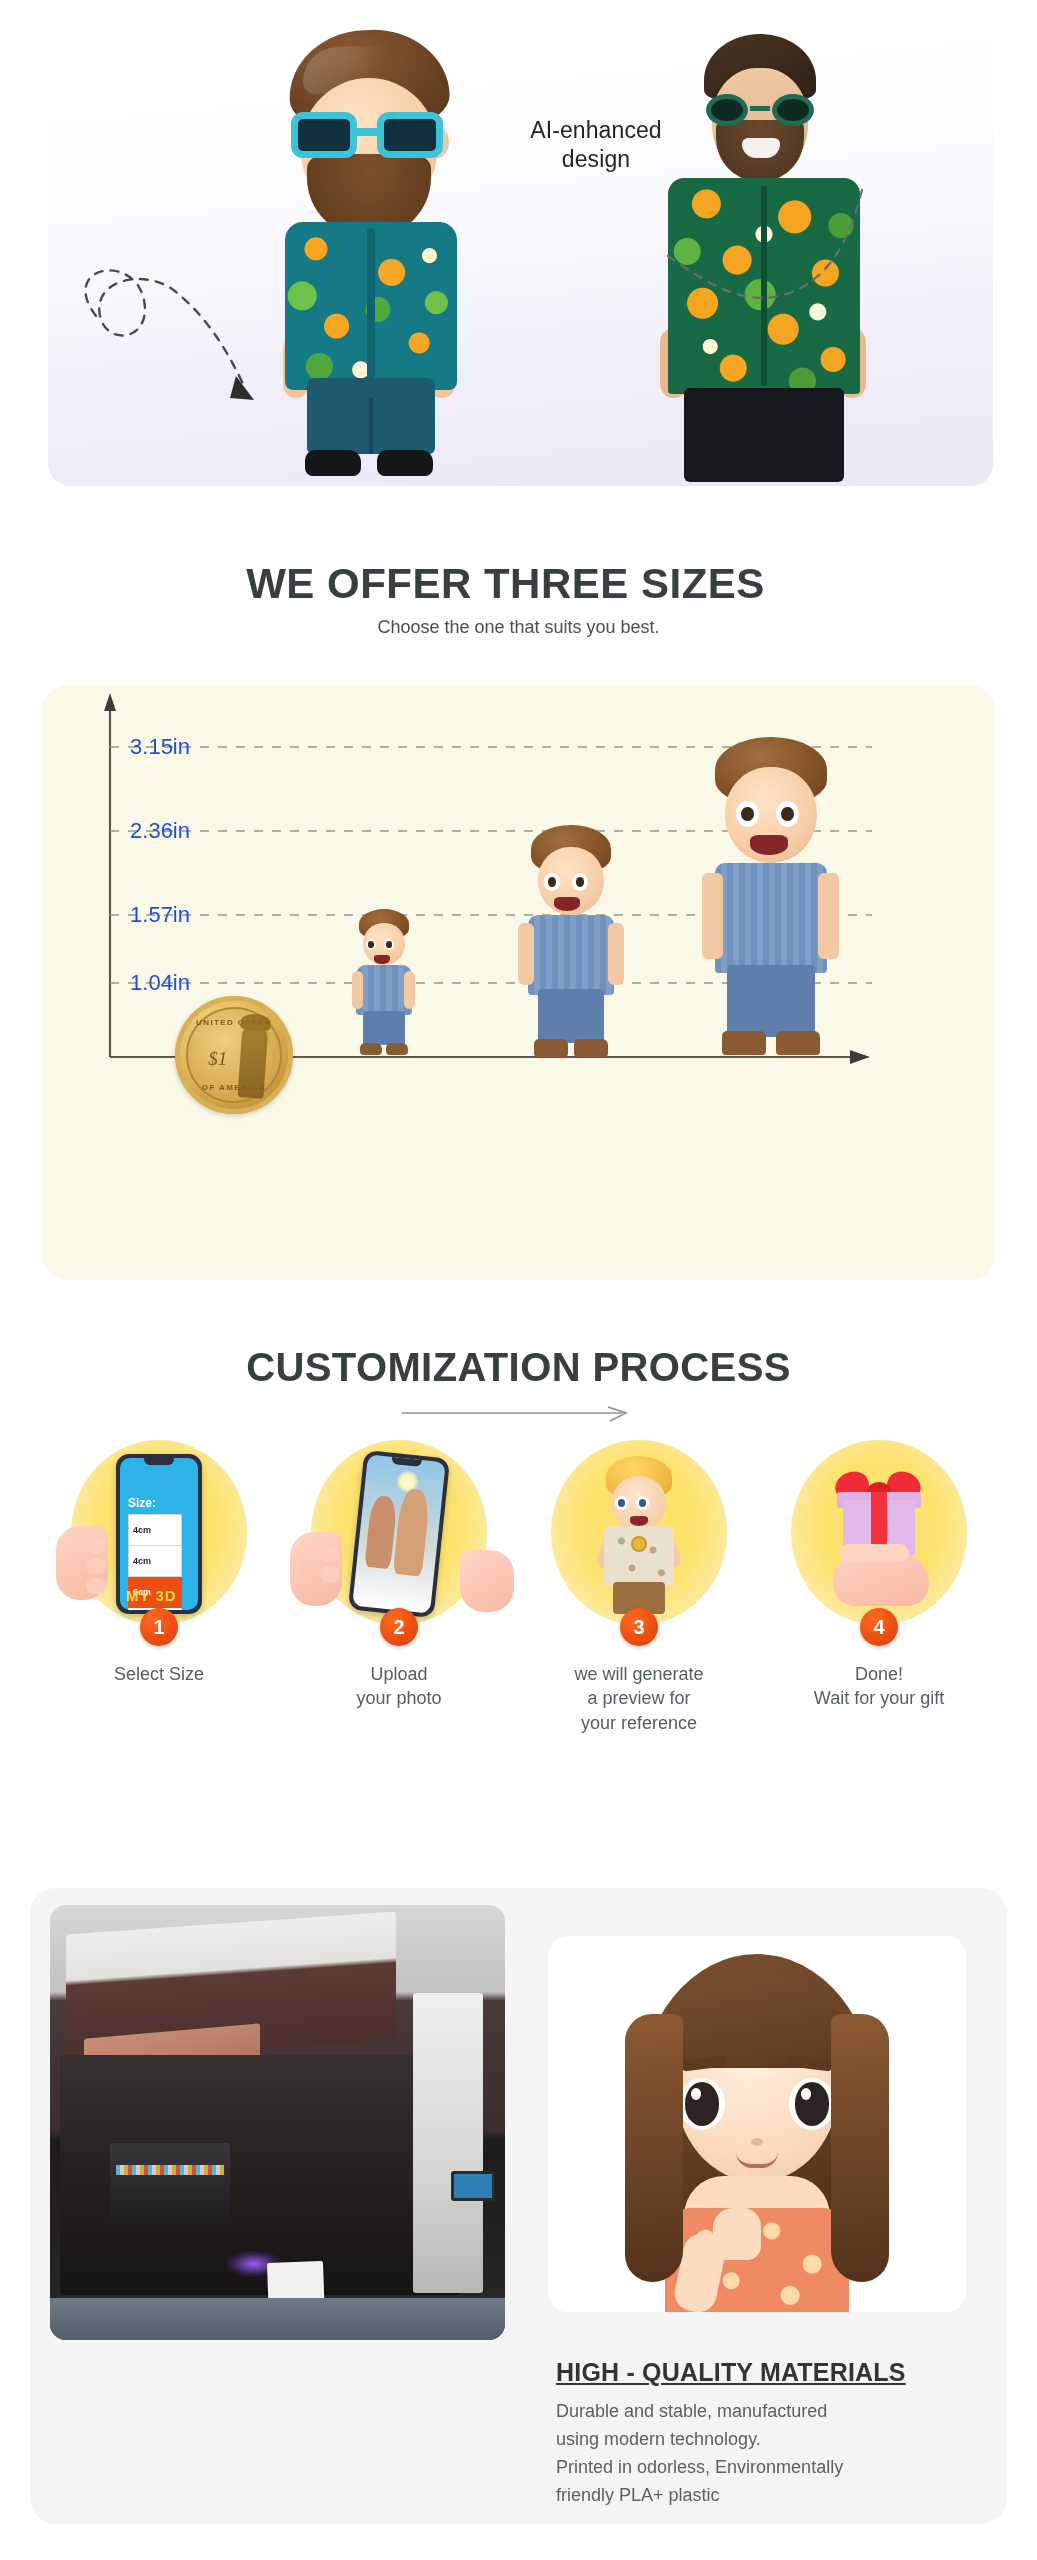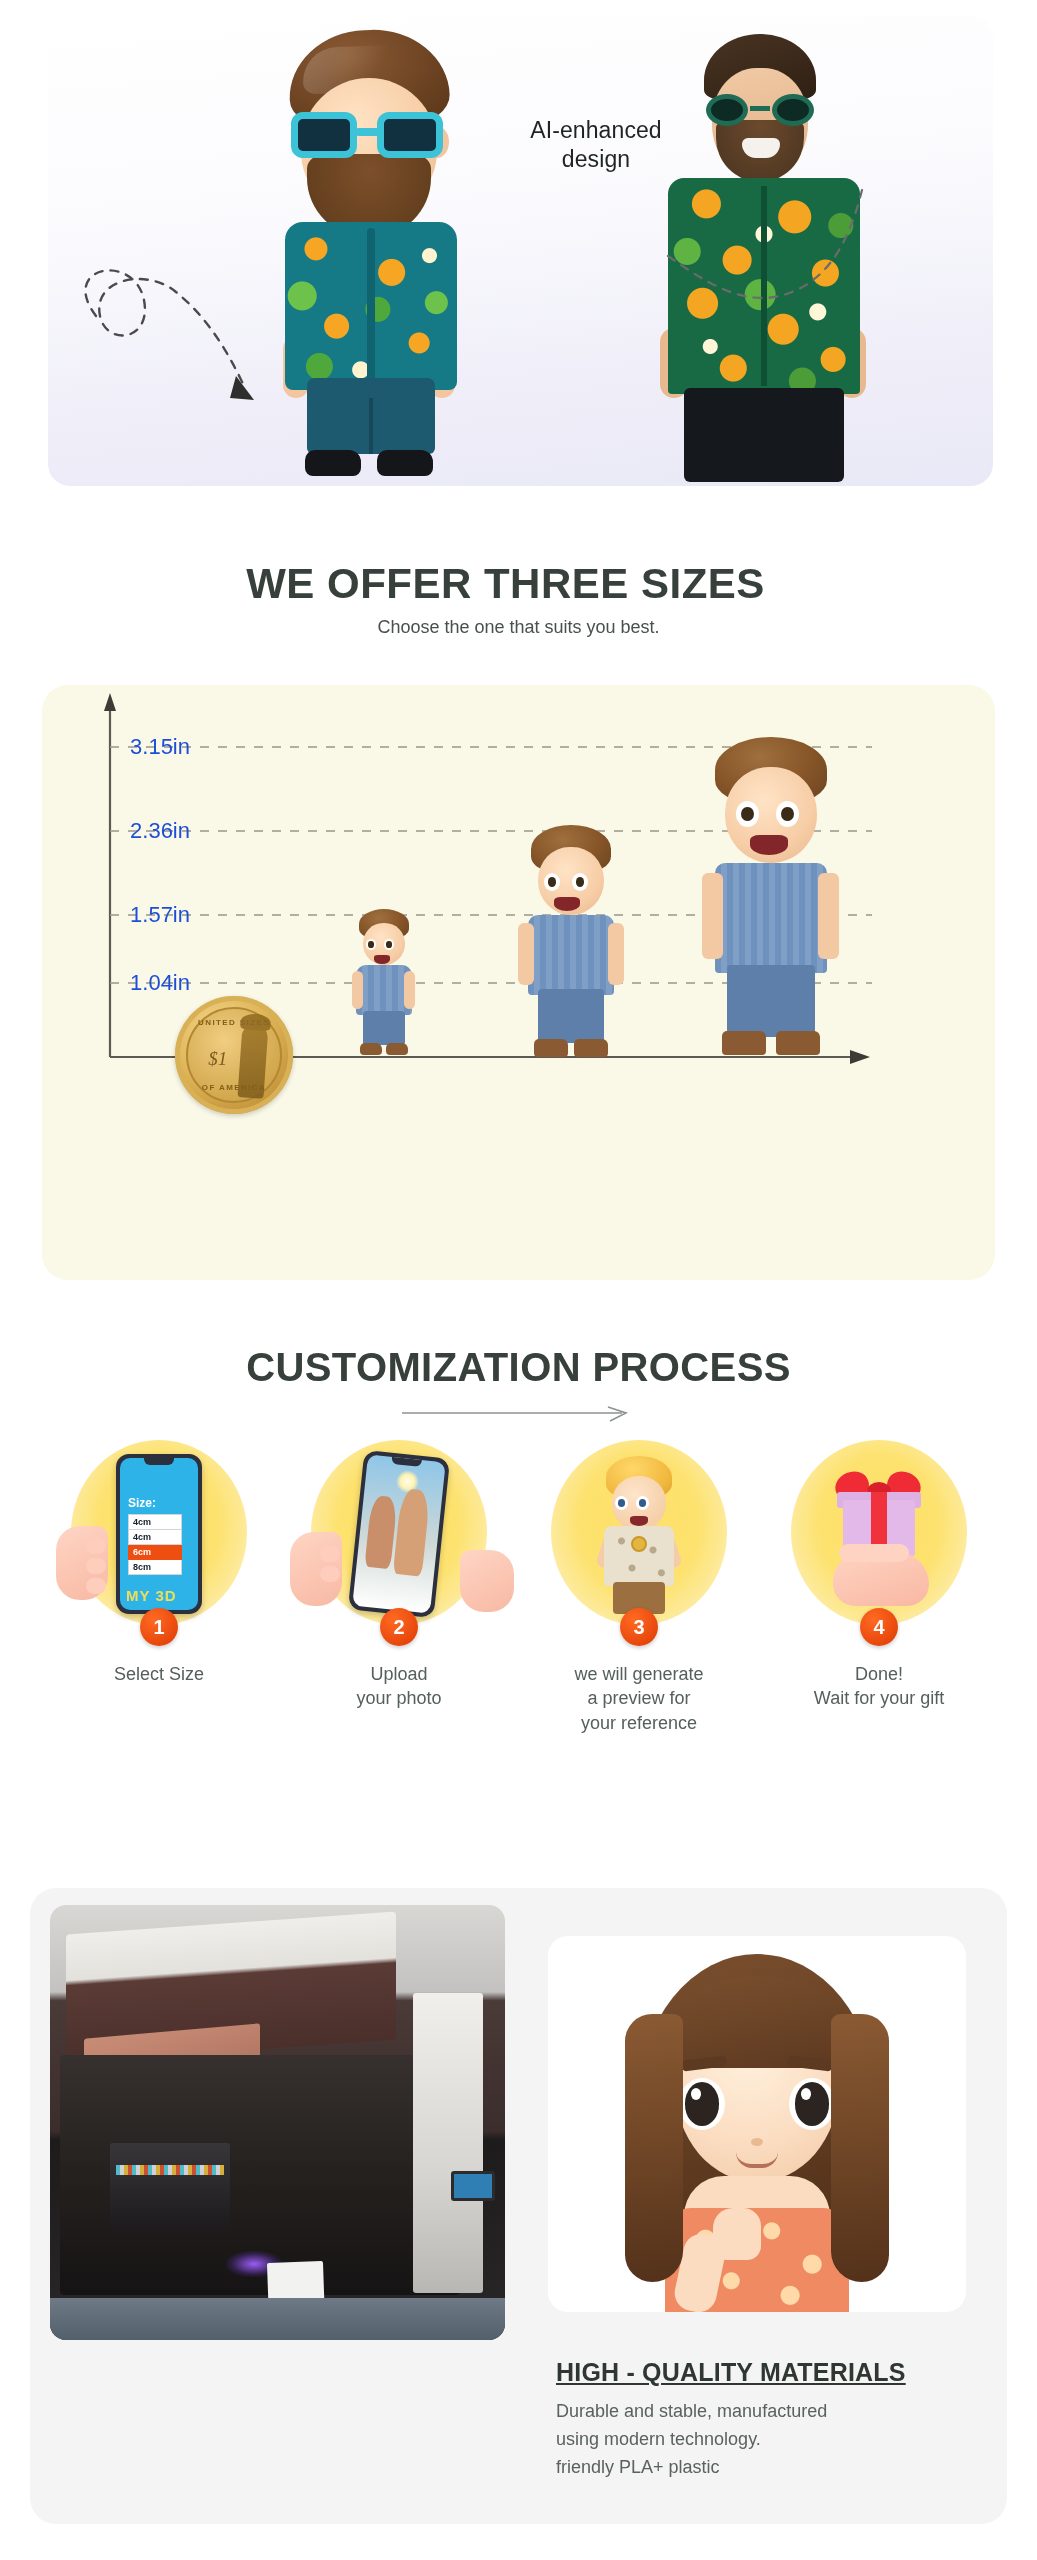--- a/index.html
+++ b/index.html
@@ -313,21 +313,21 @@
   .phone-screen{ position:relative; width:100%; height:100%; border-radius:10px; overflow:hidden; }
   .notch{
     position:absolute; left:50%; transform:translateX(-50%); top:0;
     width:30px; height:7px; background:#2c2f3d; border-radius:0 0 6px 6px; z-index:3;
   }
   .scr1{ background:#2eb3e8; }
   .scr1 .size-title{ position:absolute; left:8px; top:38px; font-size:12px; font-weight:800; color:#fff; }
   .opts{ position:absolute; left:8px; top:56px; width:54px; }
   .opt{
     background:#fff; color:#17202a; font-size:9px; font-weight:700;
-    padding:2px 4px; border:1px solid #cfd6da; border-top:none;
+    padding:10px 4px; border:1px solid #cfd6da; border-top:none;
   }
   .opt:first-child{ border-top:1px solid #cfd6da; }
   .opt.sel{ background:#ef4e11; color:#fff; border-color:#ef4e11; }
   .my3d{
     position:absolute; left:6px; bottom:6px; font-size:15px; font-weight:700;
     color:#ffe14d; letter-spacing:1px; opacity:.92;
   }
   .scr2{ background: linear-gradient(180deg,#8fc6e8 0%, #cfd9d6 55%, #ffffff 100%); }
   .scr2:before{
     content:""; position:absolute; left:10%; top:26%; width:34%; height:48%;
@@ -627,21 +627,21 @@
   </div>
   <div class="tick-wrap" style="top:230px;">
     <span class="tick-label">1.57in</span>
   </div>
   <div class="tick-wrap" style="top:298px;">
     <span class="tick-label">1.04in</span>
   </div>
 
   <div class="coin">
     <div class="coin-inner">
-      <div class="coin-text-top">UNITED SIZES</div>
+      <div class="coin-text-top">UNITED OFFER</div>
       <div class="coin-liberty"></div>
       <div class="coin-val">$1</div>
       <div class="coin-text-bot">OF AMERICA</div>
     </div>
   </div>
 
   <div class="kid" style="left:292px; top:224px; width:100px; height:148px;">
     <div class="k-hair" style="width:50px;height:30px;"></div>
     <div class="k-head" style="top:14px;width:42px;height:42px;"></div>
     <div class="k-eye" style="left:32px;top:30px;width:10px;height:11px;"></div>
@@ -825,14 +825,15 @@
     <div class="g-hand"></div>
     <div class="g-hair-fl"></div>
     <div class="g-hair-fr"></div>
   </div>
 </div>
 
 <h3 class="mat-title">HIGH - QUALITY MATERIALS</h3>
 <div class="mat-body">
   <div>Durable and stable, manufactured</div>
   <div>using modern technology.</div>
+  <div>Printed in odorless, Environmentally</div>
   <div>friendly PLA+ plastic</div>
 </div>
 
 </body></html>

